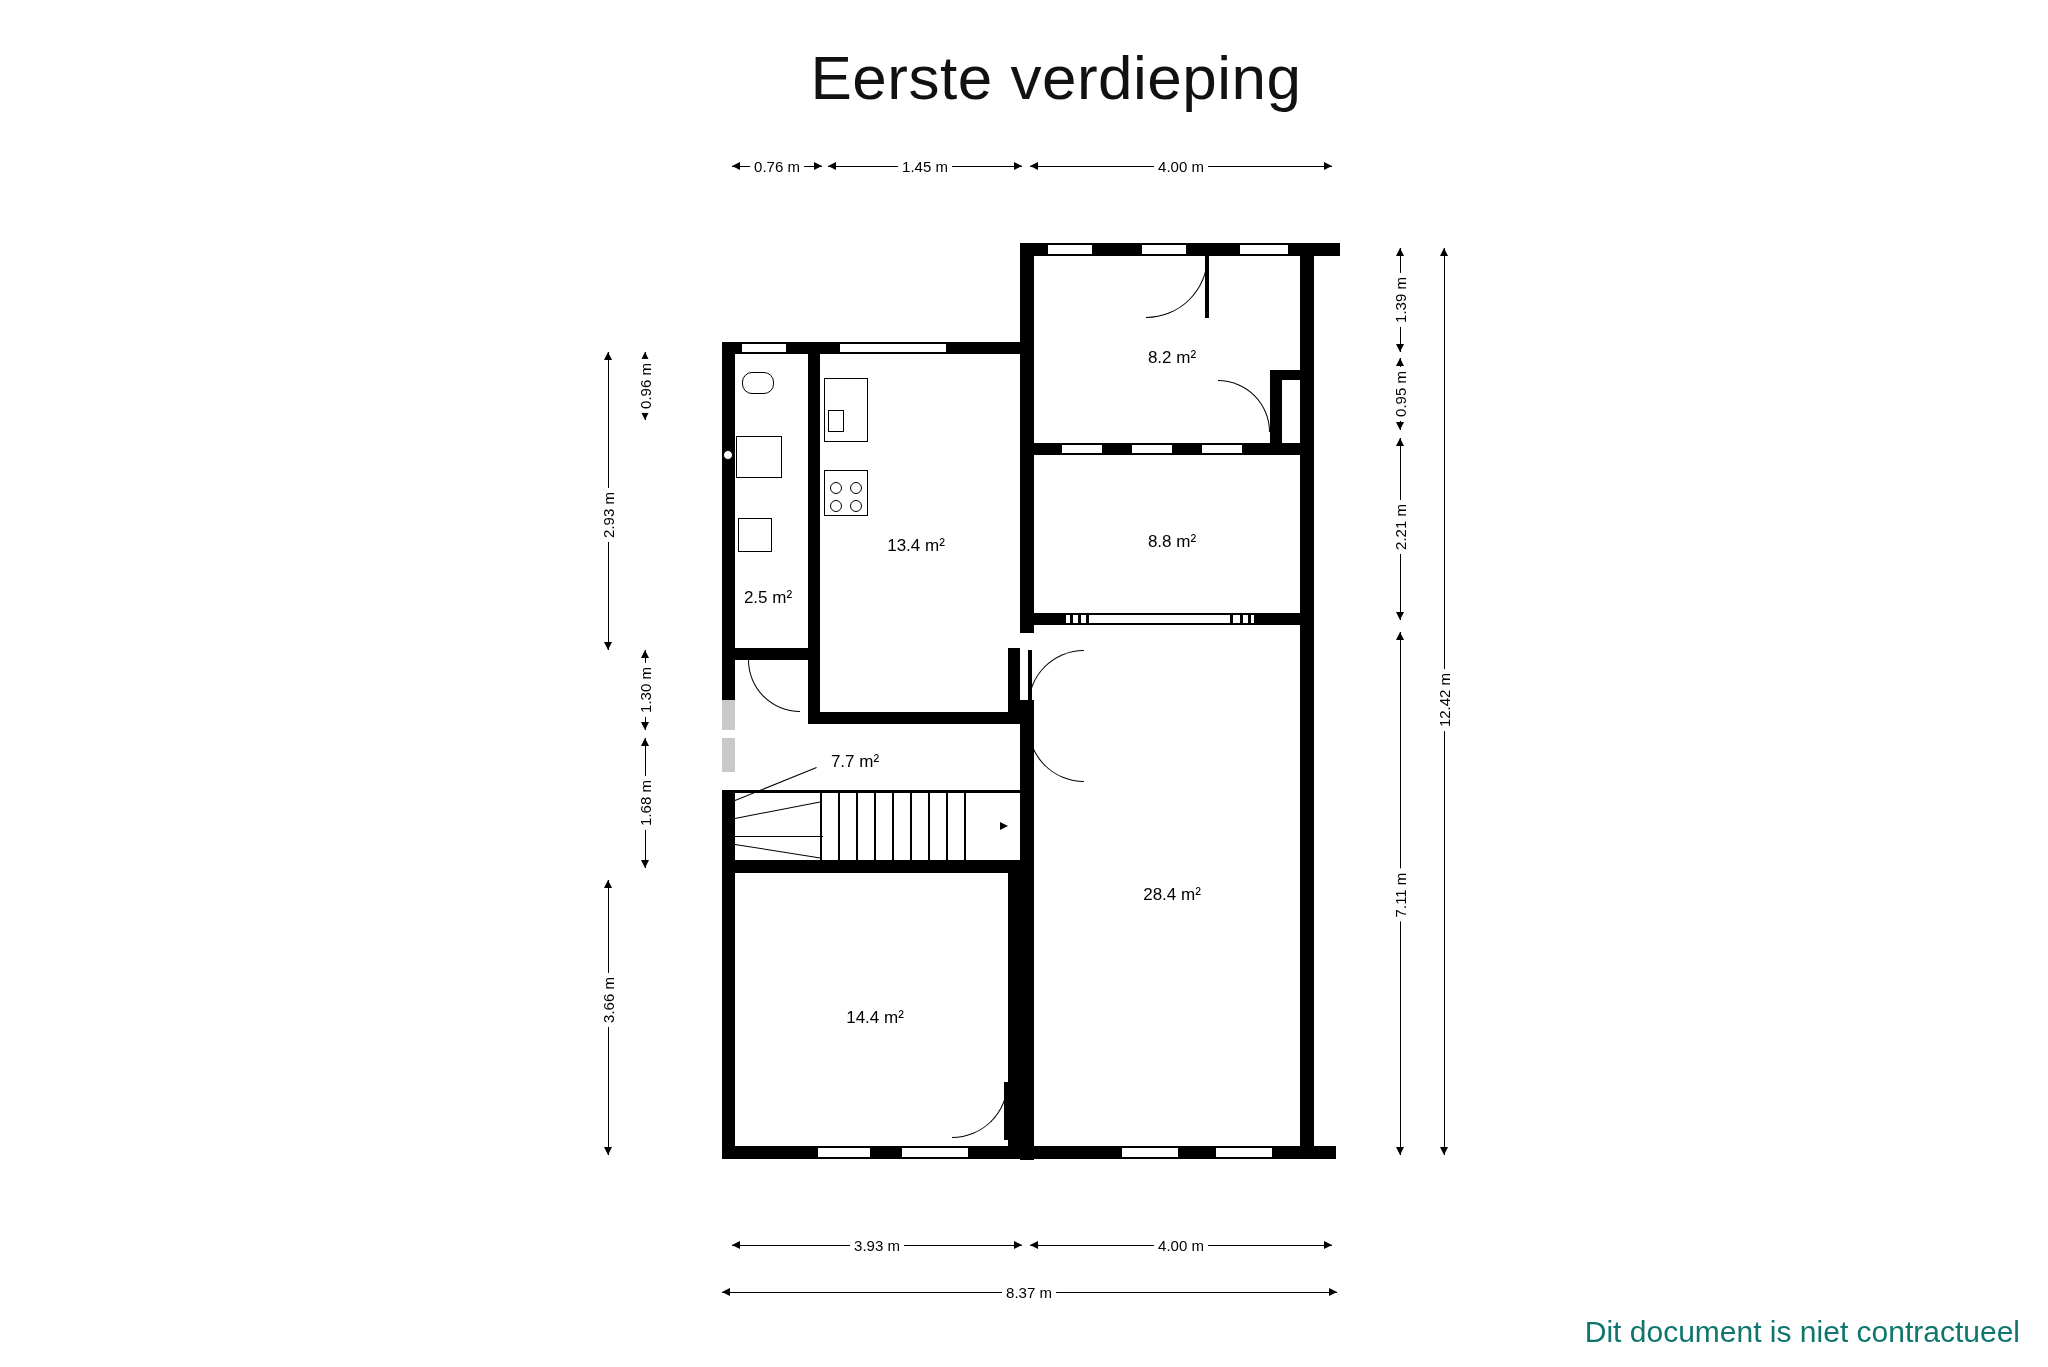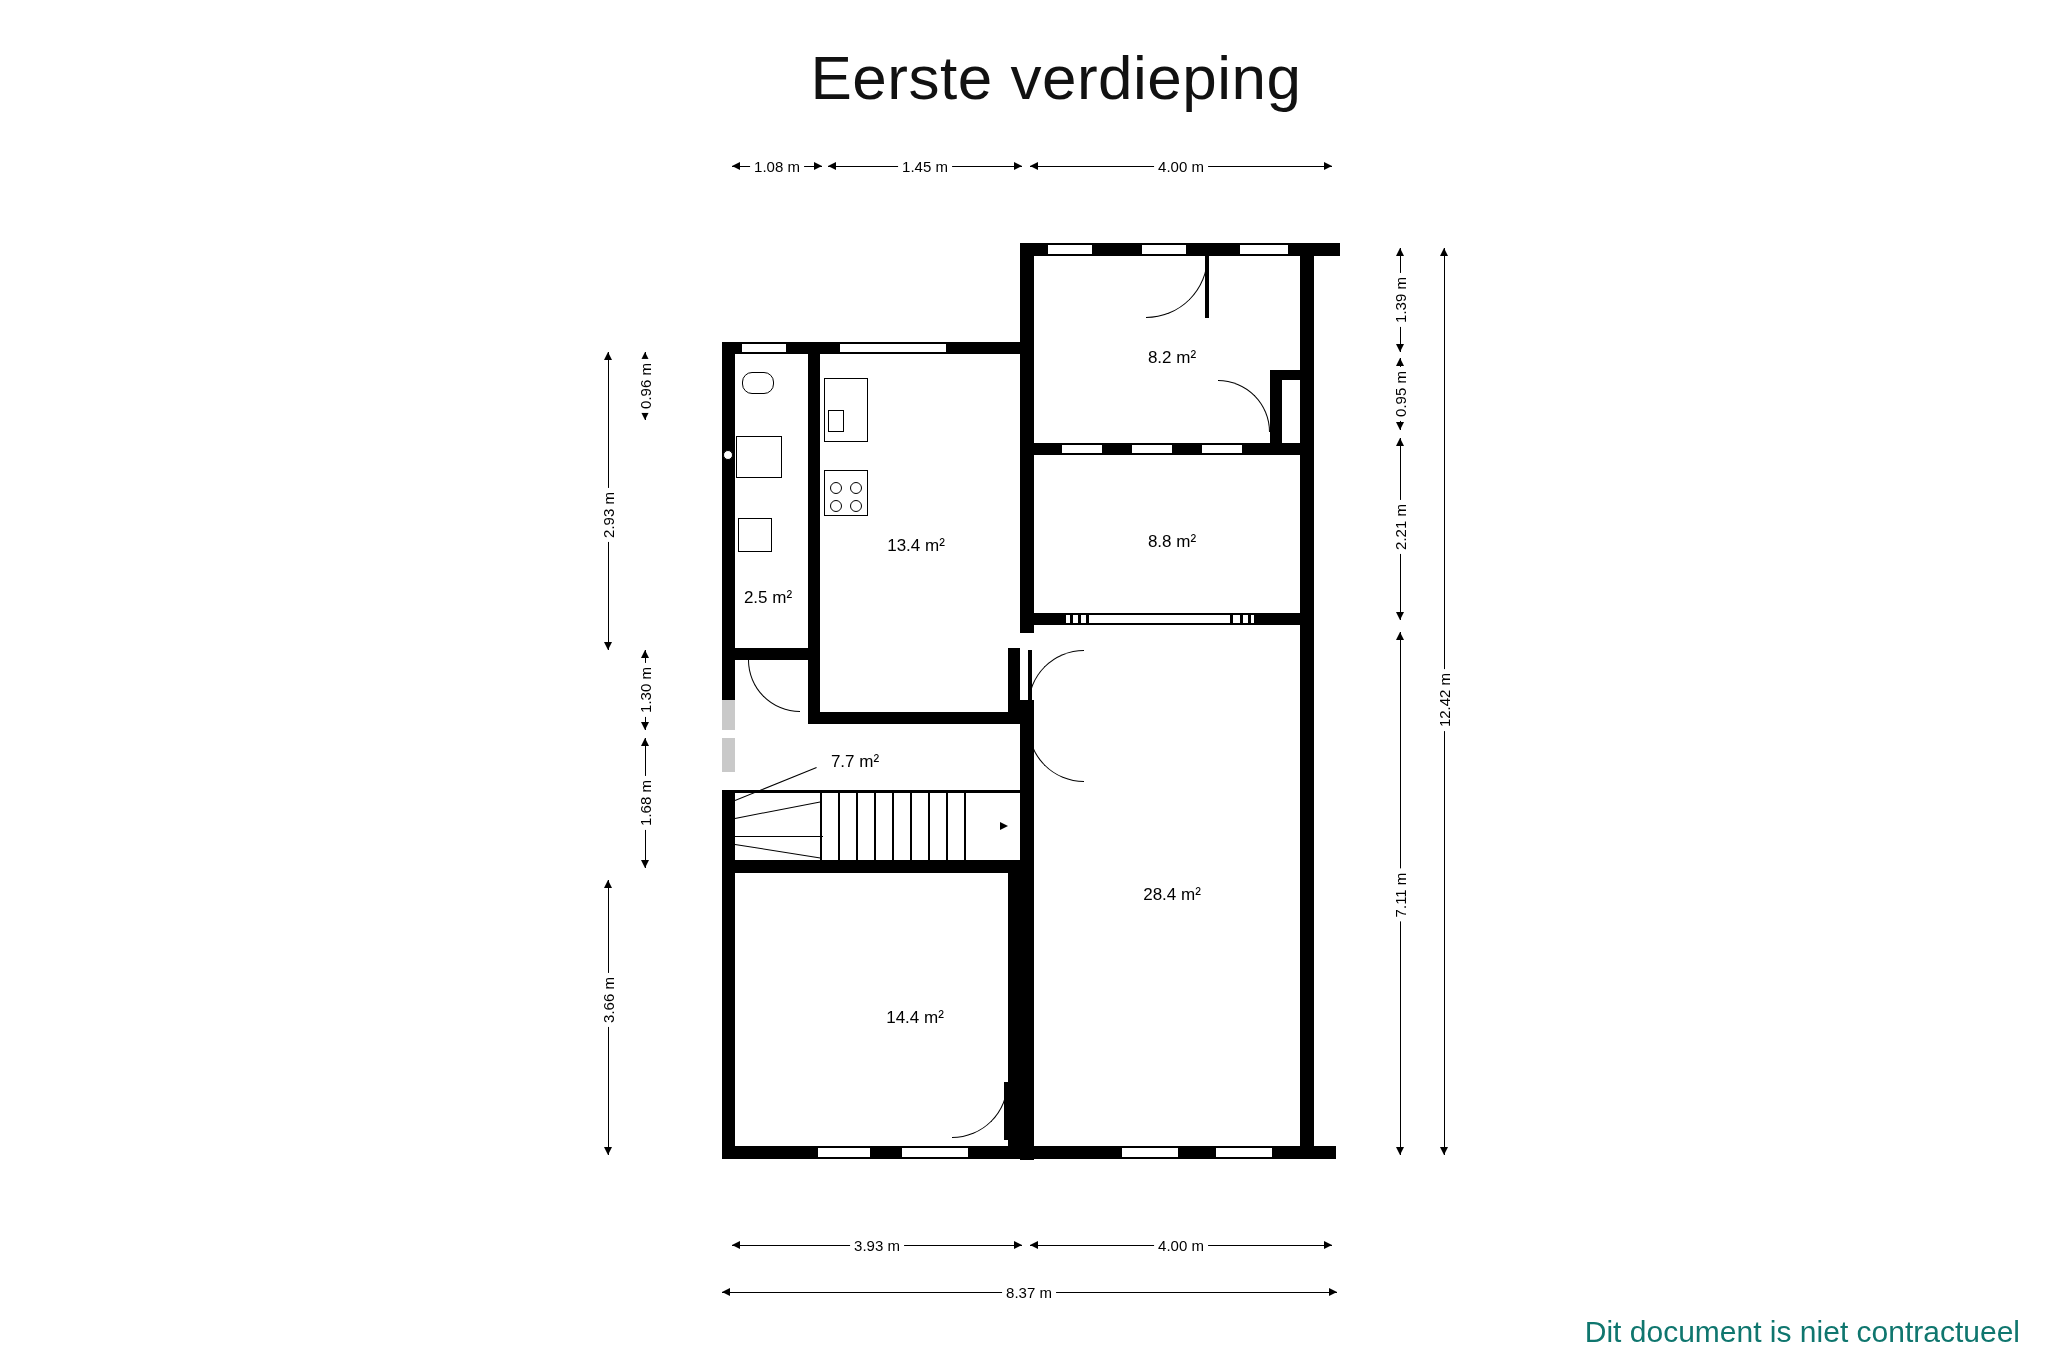--- a/index.html
+++ b/index.html
@@ -231,26 +231,26 @@
   <div class="fix round" style="left:850px;top:482px;width:12px;height:12px;"></div>
   <div class="fix round" style="left:830px;top:500px;width:12px;height:12px;"></div>
   <div class="fix round" style="left:850px;top:500px;width:12px;height:12px;"></div>
 
   <div class="area" style="left:1172px;top:358px;">8.2 m²</div>
   <div class="area" style="left:1172px;top:542px;">8.8 m²</div>
   <div class="area" style="left:916px;top:546px;">13.4 m²</div>
   <div class="area" style="left:768px;top:598px;">2.5 m²</div>
   <div class="area" style="left:855px;top:762px;">7.7 m²</div>
   <div class="area" style="left:1172px;top:895px;">28.4 m²</div>
-  <div class="area" style="left:875px;top:1018px;margin-left:40px;">14.4 m²</div>
+  <div class="area" style="left:875px;top:1018px;">14.4 m²</div>
 
   <div class="dim-h" style="left:732px;top:166px;width:90px;"></div>
   <div class="arrow left" style="left:732px;top:162px;"></div>
   <div class="arrow right" style="left:814px;top:162px;"></div>
-  <div class="dim-label" style="left:777px;top:166px;">1.08 m</div>
+  <div class="dim-label" style="left:777px;top:166px;">0.76 m</div>
 
   <div class="dim-h" style="left:828px;top:166px;width:194px;"></div>
   <div class="arrow left" style="left:828px;top:162px;"></div>
   <div class="arrow right" style="left:1014px;top:162px;"></div>
   <div class="dim-label" style="left:925px;top:166px;">1.45 m</div>
 
   <div class="dim-h" style="left:1030px;top:166px;width:302px;"></div>
   <div class="arrow left" style="left:1030px;top:162px;"></div>
   <div class="arrow right" style="left:1324px;top:162px;"></div>
   <div class="dim-label" style="left:1181px;top:166px;">4.00 m</div>

